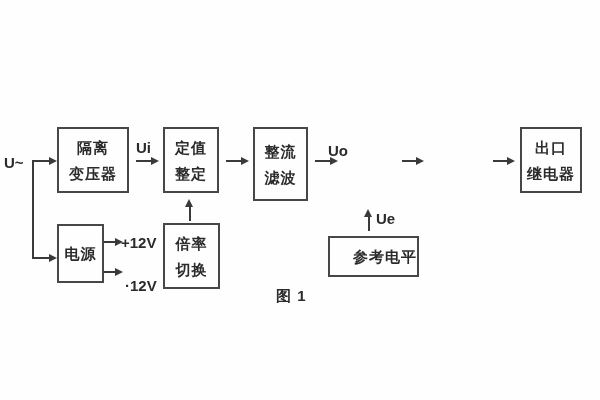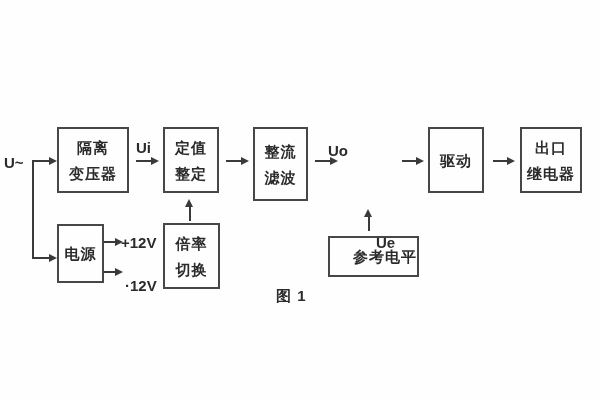--- a/index.html
+++ b/index.html
@@ -57,23 +57,20 @@
   </div>
 
   <span class="lbl" style="left:328px;top:143px;">Uo</span>
   <div class="hl" style="left:315px;top:160px;width:15px;"></div>
   <div class="ah-right" style="left:330px;top:157px;"></div>
 
 
   <div class="hl" style="left:402px;top:160px;width:14px;"></div>
   <div class="ah-right" style="left:416px;top:157px;"></div>
 
-  <div class="box" style="left:428px;top:127px;width:56px;height:66px;">
-    <span>驱动</span>
-  </div>
 
   <div class="hl" style="left:493px;top:160px;width:14px;"></div>
   <div class="ah-right" style="left:507px;top:157px;"></div>
 
   <div class="box" style="left:520px;top:127px;width:62px;height:66px;">
     <span>出口</span>
     <span>继电器</span>
   </div>
 
   <div class="box" style="left:57px;top:224px;width:47px;height:59px;">
@@ -93,17 +90,17 @@
     <span>切换</span>
   </div>
   <div class="vl" style="left:189px;top:207px;height:14px;"></div>
   <div class="ah-up" style="left:185px;top:199px;"></div>
 
   <div class="box" style="left:328px;top:236px;width:91px;height:41px;align-items:flex-end;">
     <span>参考电平</span>
   </div>
   <div class="vl" style="left:368px;top:217px;height:14px;"></div>
   <div class="ah-up" style="left:364px;top:209px;"></div>
-  <span class="lbl" style="left:376px;top:211px;margin-top:24px;">Ue</span>
+  <span class="lbl" style="left:376px;top:211px;">Ue</span>
 
   <span class="caption" style="left:276px;top:287px;">图 1</span>
 
 </div>
 
 </body></html>

